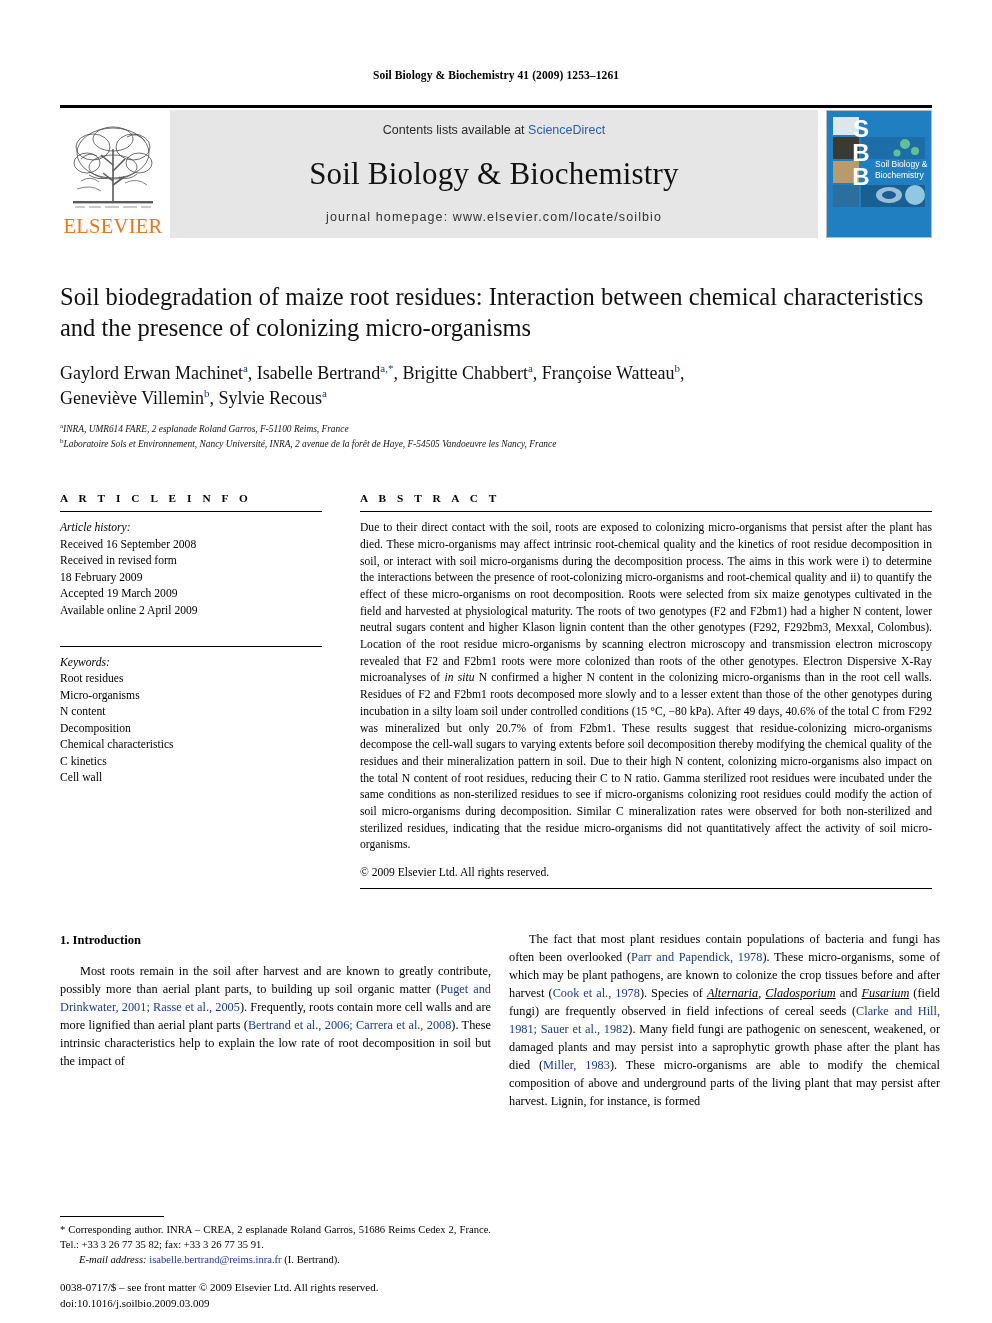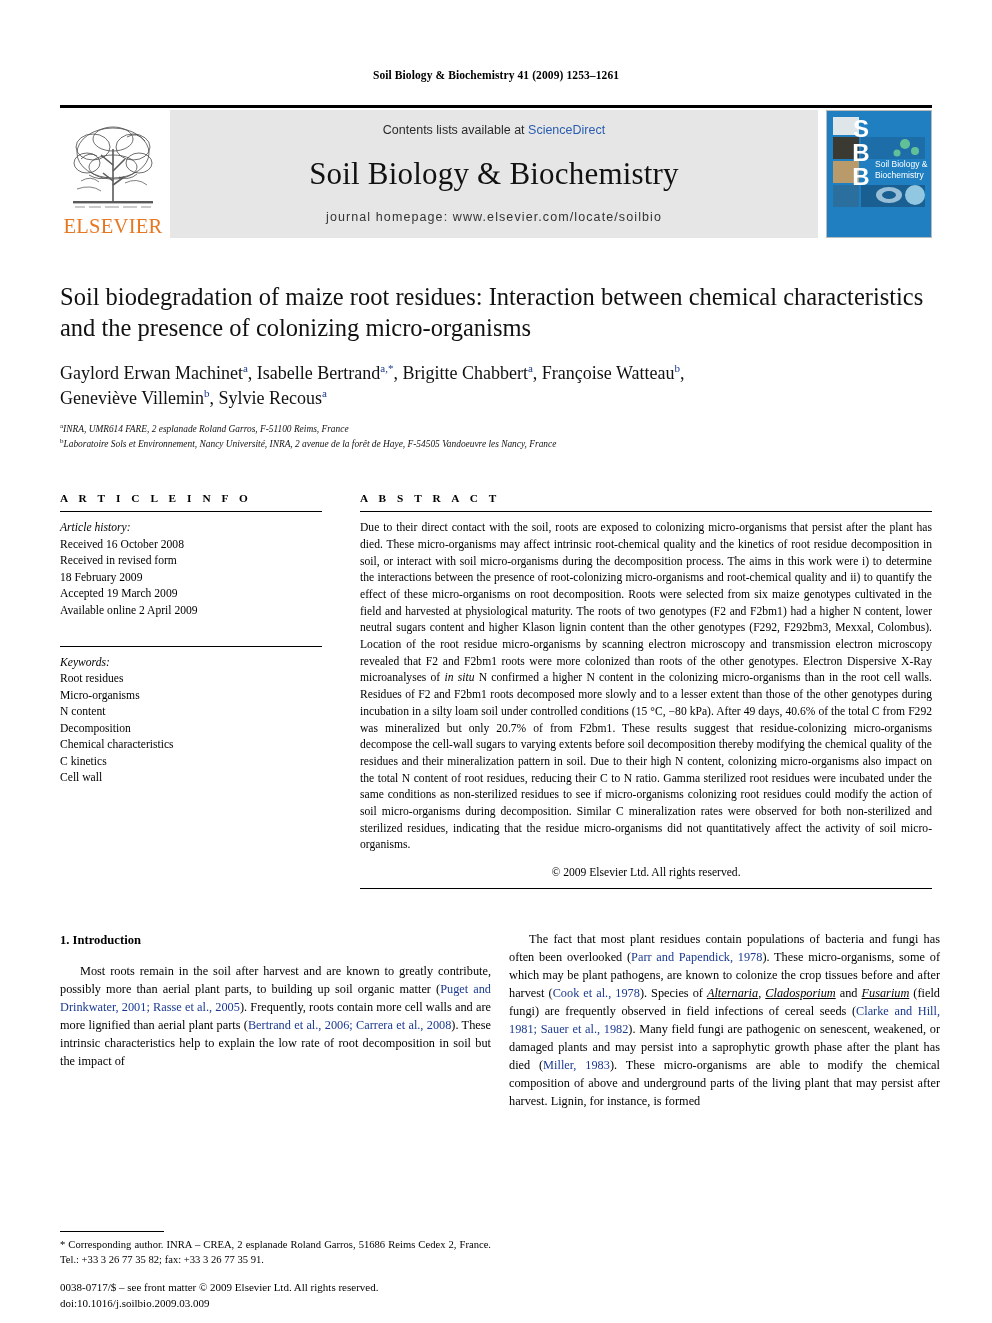--- a/index.html
+++ b/index.html
@@ -176,21 +176,21 @@
     line-height: 1.42;
   }
   .info-gap { height: 20px; }
   .abstract-body {
     font-size: 11.6px;
     line-height: 1.44;
     text-align: justify;
   }
   .abstract-body i { font-style: italic; }
   .copyright {
-    text-align: center;
+    text-align: left;
     font-size: 11.6px;
     margin-top: 12px;
   }
   .abstract-bottom-rule {
     border-top: 1px solid #000;
     margin-top: 9px;
   }
 
   
   .body-cols {
@@ -345,21 +345,21 @@
     </div>
   </div>
 
   <div class="info-abstract">
 
     <div class="col-info">
       <div class="sec-label">A R T I C L E   I N F O</div>
       <div class="thin-rule"></div>
       <div class="info-head">Article history:</div>
       <div class="info-list">
-        <div>Received 16 October 2008</div>
+        <div>Received 16 September 2008</div>
         <div>Received in revised form</div>
         <div>18 February 2009</div>
         <div>Accepted 19 March 2009</div>
         <div>Available online 2 April 2009</div>
       </div>
       <div class="info-gap"></div>
       <div class="thin-rule"></div>
       <div class="info-head">Keywords:</div>
       <div class="info-list">
         <div>Root residues</div>
@@ -389,20 +389,21 @@
     </div>
 
     <div class="body-col right">
       <p><span>The fact that most plant residues contain populations of bacteria and fungi has often been overlooked (</span><span class="ref">Parr and Papendick, 1978</span><span>). These micro-organisms, some of which may be plant pathogens, are known to colonize the crop tissues before and after harvest (</span><span class="ref">Cook et al., 1978</span><span>). Species of </span><i>Alternaria</i><span>, </span><i>Cladosporium</i><span> and </span><i>Fusarium</i><span> (field fungi) are frequently observed in field infections of cereal seeds (</span><span class="ref">Clarke and Hill, 1981; Sauer et al., 1982</span><span>). Many field fungi are pathogenic on senescent, weakened, or damaged plants and may persist into a saprophytic growth phase after the plant has died (</span><span class="ref">Miller, 1983</span><span>). These micro-organisms are able to modify the chemical composition of above and underground parts of the living plant that may persist after harvest. Lignin, for instance, is formed</span></p>
     </div>
   </div>
 
   <div class="footnote-area">
     <div class="footnote-rule"></div>
     <div class="footnote">* Corresponding author. INRA – CREA, 2 esplanade Roland Garros, 51686 Reims Cedex 2, France. Tel.: +33 3 26 77 35 82; fax: +33 3 26 77 35 91.</div>
+    <div class="footnote footnote-indent"><span class="email-label">E-mail address:</span> <span class="mail">isabelle.bertrand@reims.inra.fr</span><span> (I. Bertrand).</span></div>
   </div>
 
   <div class="issn-block">
     <div>0038-0717/$ – see front matter © 2009 Elsevier Ltd. All rights reserved.</div>
     <div>doi:10.1016/j.soilbio.2009.03.009</div>
   </div>
 
 </div>
 
 </body></html>

